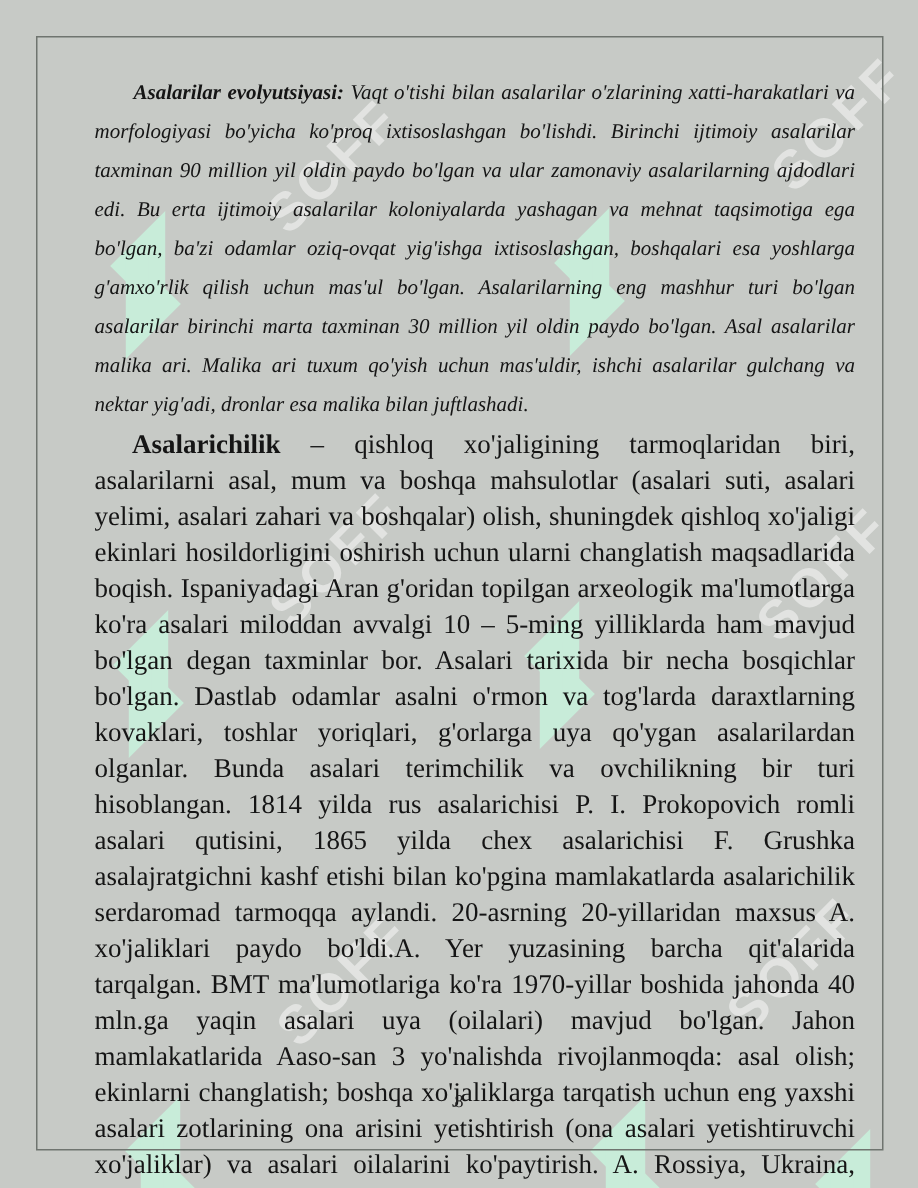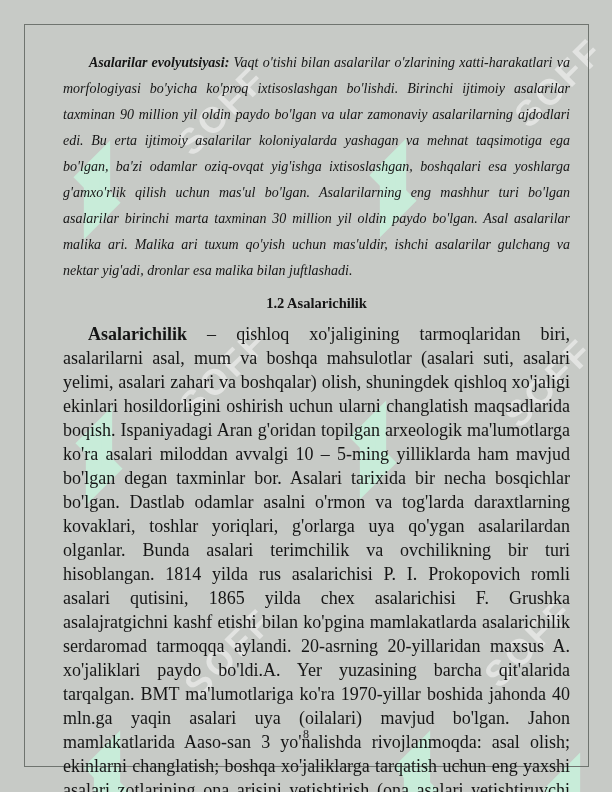--- a/index.html
+++ b/index.html
@@ -115,20 +115,19 @@
       <path d="M 12,56 L 38,30 L 38,88" fill="none" stroke-width="17" stroke="#c8ecd9"></path>
       <path d="M 52,72 L 26,98 L 26,40" fill="none" stroke-width="17" stroke="#c8ecd9"></path>
     </svg>
   </div>
 
   <div class="frame"></div>
 
   <div class="content">
     <p class="para1"><b>Asalarilar evolyutsiyasi:</b><span> Vaqt o'tishi bilan asalarilar o'zlarining xatti-harakatlari va morfologiyasi bo'yicha ko'proq ixtisoslashgan bo'lishdi. Birinchi ijtimoiy asalarilar taxminan 90 million yil oldin paydo bo'lgan va ular zamonaviy asalarilarning ajdodlari edi. Bu erta ijtimoiy asalarilar koloniyalarda yashagan va mehnat taqsimotiga ega bo'lgan, ba'zi odamlar oziq-ovqat yig'ishga ixtisoslashgan, boshqalari esa yoshlarga g'amxo'rlik qilish uchun mas'ul bo'lgan. Asalarilarning eng mashhur turi bo'lgan asalarilar birinchi marta taxminan 30 million yil oldin paydo bo'lgan. Asal asalarilar malika ari. Malika ari tuxum qo'yish uchun mas'uldir, ishchi asalarilar gulchang va nektar yig'adi, dronlar esa malika bilan juftlashadi.</span></p>
 
-    <h2 class="heading">1.2 Asalarichilik</h2>
 
     <p class="para2"><b>Asalarichilik</b><span> – qishloq xo'jaligining tarmoqlaridan biri, asalarilarni asal, mum va boshqa mahsulotlar (asalari suti, asalari yelimi, asalari zahari va boshqalar) olish, shuningdek qishloq xo'jaligi ekinlari hosildorligini oshirish uchun ularni changlatish maqsadlarida boqish. Ispaniyadagi Aran g'oridan topilgan arxeologik ma'lumotlarga ko'ra asalari miloddan avvalgi 10 – 5-ming yilliklarda ham mavjud bo'lgan degan taxminlar bor. Asalari tarixida bir necha bosqichlar bo'lgan. Dastlab odamlar asalni o'rmon va tog'larda daraxtlarning kovaklari, toshlar yoriqlari, g'orlarga uya qo'ygan asalarilardan olganlar. Bunda asalari terimchilik va ovchilikning bir turi hisoblangan. 1814 yilda rus asalarichisi P. I. Prokopovich romli asalari qutisini, 1865 yilda chex asalarichisi F. Grushka asalajratgichni kashf etishi bilan ko'pgina mamlakatlarda asalarichilik serdaromad tarmoqqa aylandi. 20-asrning 20-yillaridan maxsus A. xo'jaliklari paydo bo'ldi.A. Yer yuzasining barcha qit'alarida tarqalgan. BMT ma'lumotlariga ko'ra 1970-yillar boshida jahonda 40 mln.ga yaqin asalari uya (oilalari) mavjud bo'lgan. Jahon mamlakatlarida Aaso-san 3 yo'nalishda rivojlanmoqda: asal olish; ekinlarni changlatish; boshqa xo'jaliklarga tarqatish uchun eng yaxshi asalari zotlarining ona arisini yetishtirish (ona asalari yetishtiruvchi xo'jaliklar) va asalari oilalarini ko'paytirish. A. Rossiya, Ukraina, AQSH, Meksika,</span></p>
   </div>
 
   <div class="page-number">8</div>
 
 </div>
 
 </body></html>

